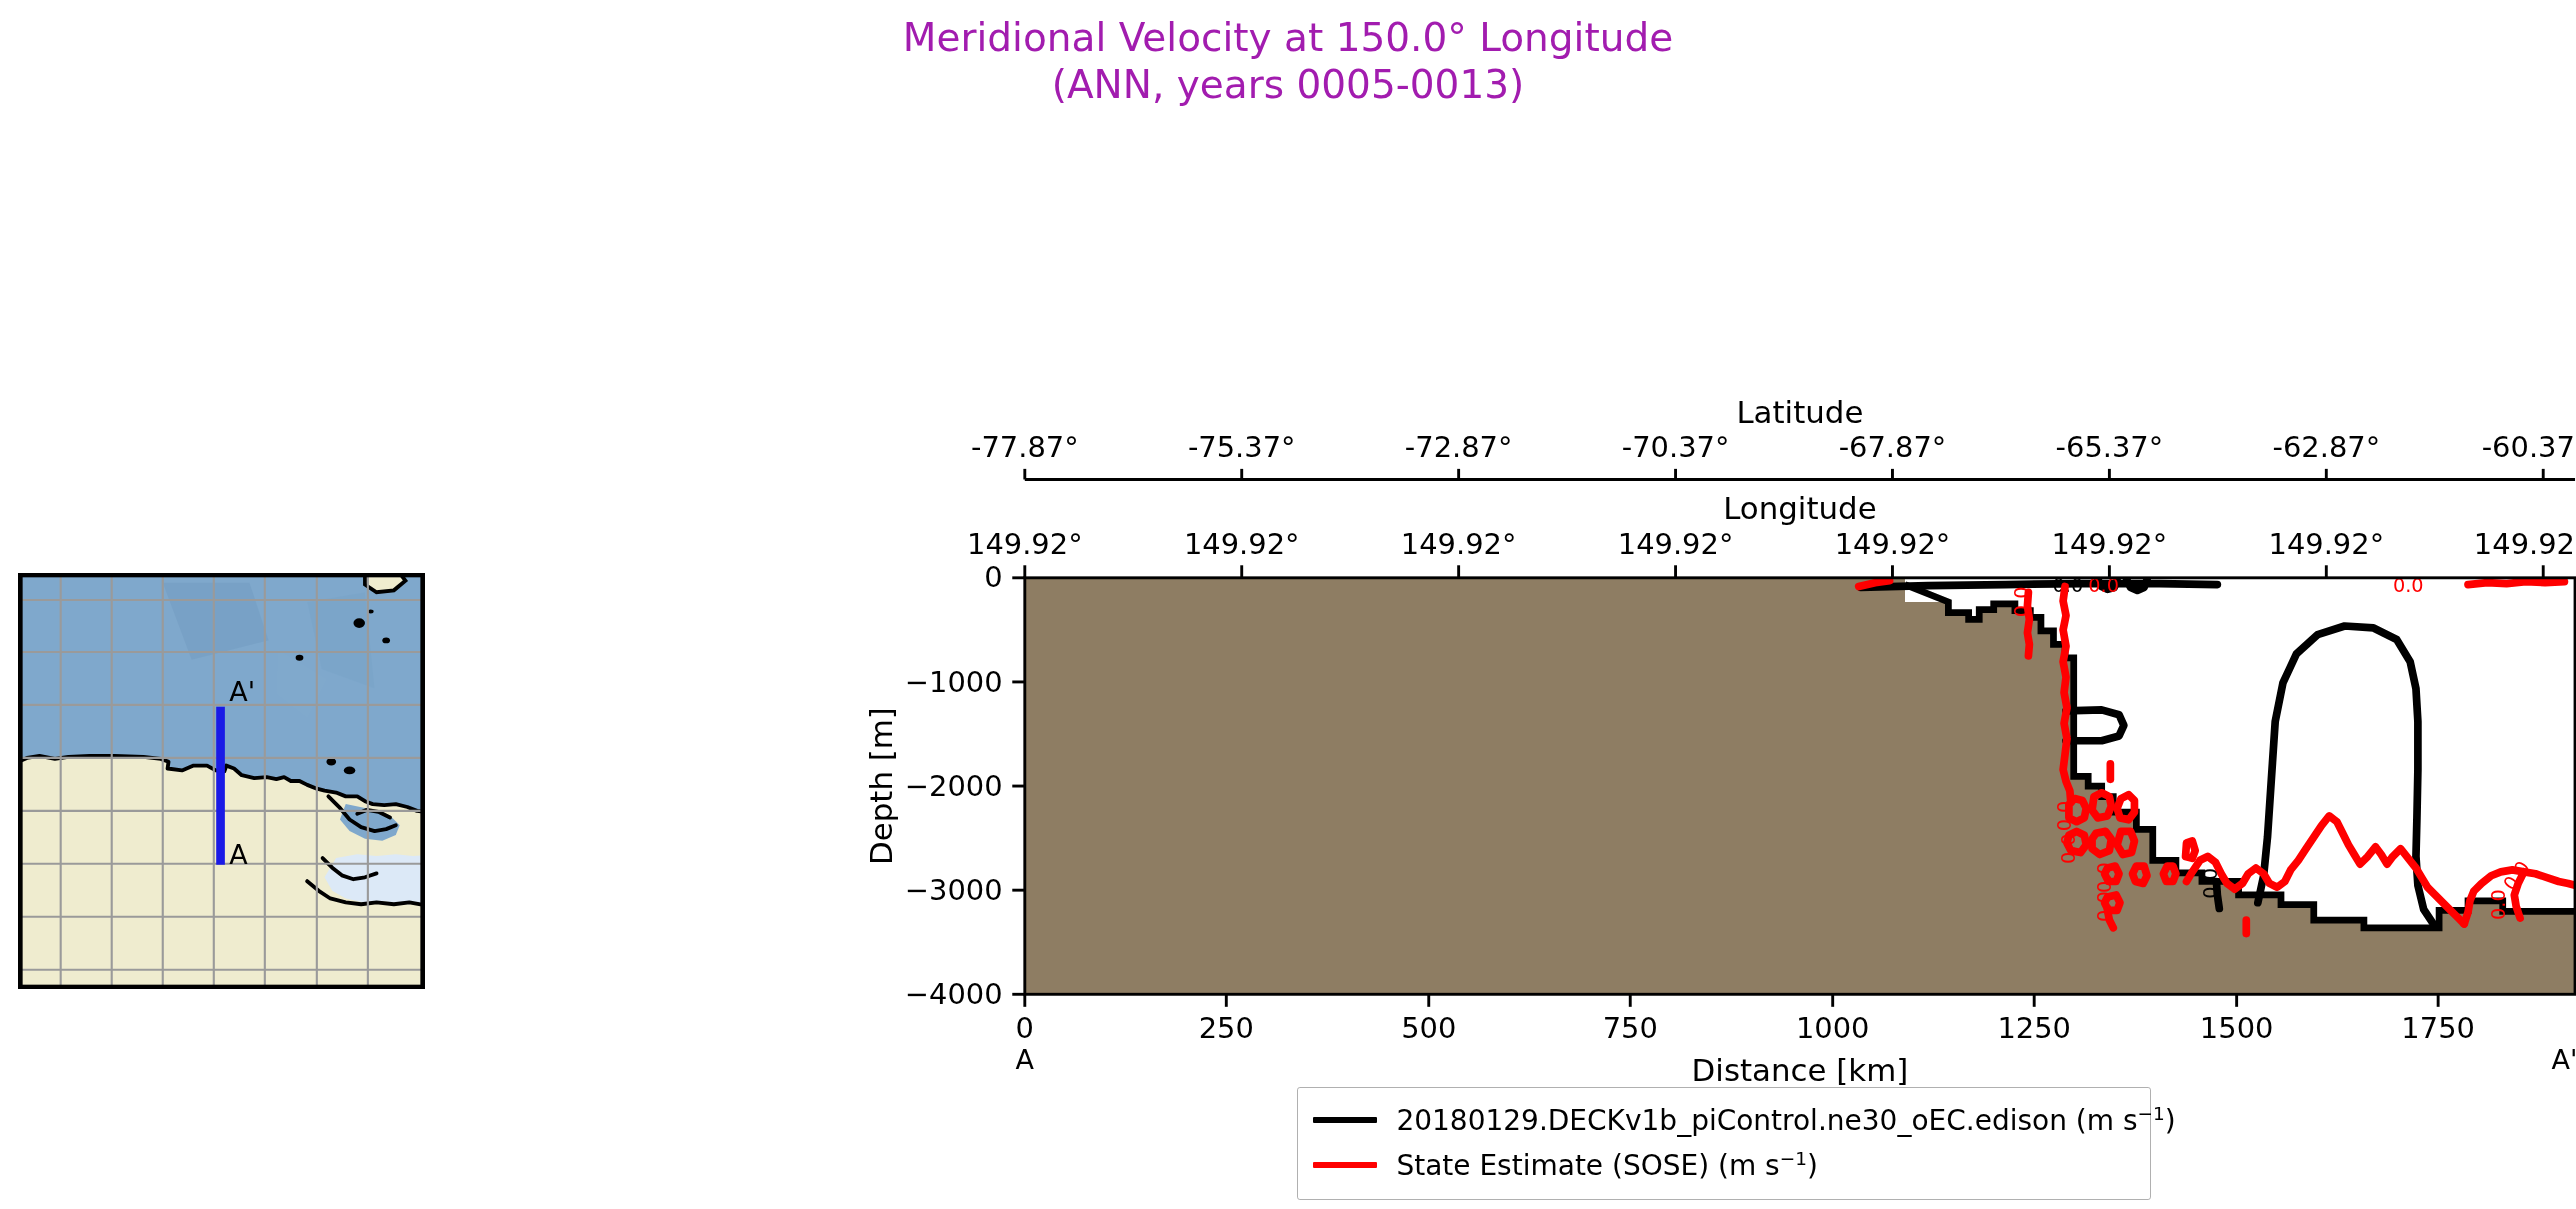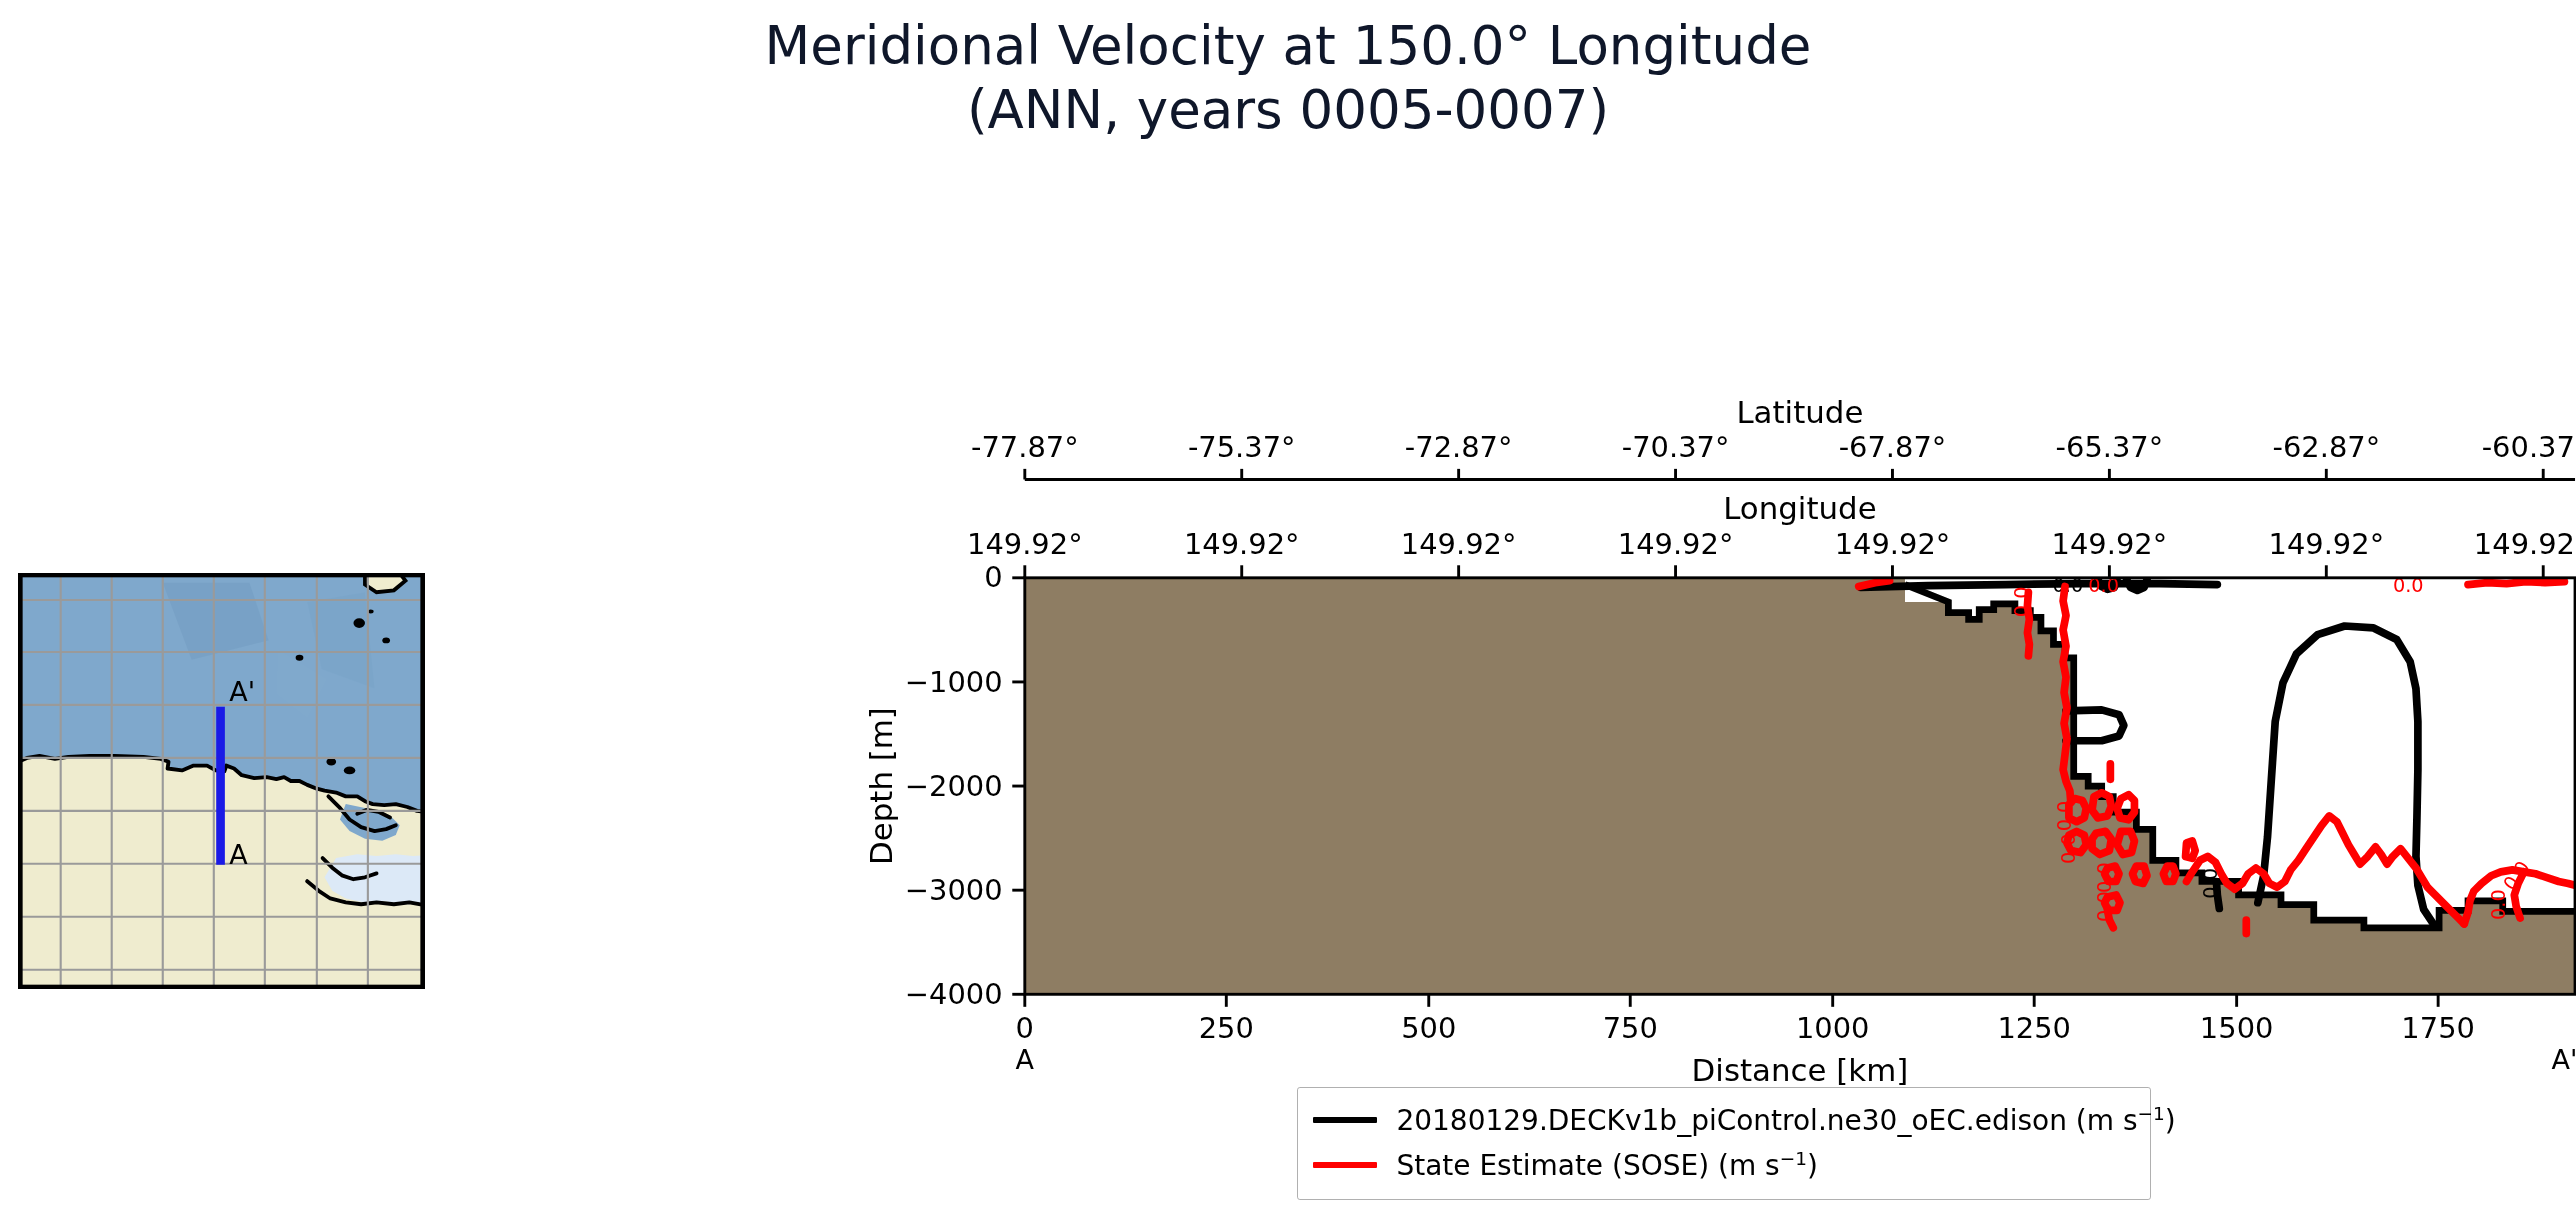--- a/index.html
+++ b/index.html
@@ -23,23 +23,23 @@
   #title-block {
     position: absolute;
     left: 0;
     top: 13.5px;
     width: 2576px;
     text-align: center;
     pointer-events: none;
   }
   #title-block .tline {
     display: block;
-    font-size: 53px;
+    font-size: 39px;
     line-height: 1.22;
-    color: #0f172a;
+    color: #a21caf;
     font-family: "DejaVu Sans", sans-serif;
     letter-spacing: 0px;
   }
   
   #inset-map {
     position: absolute;
     left: 18.3px;
     top: 573px;
     width: 407px;
     height: 416px;
@@ -91,21 +91,21 @@
   }
   .legend-label sup { font-size: 0.66em; }
 </style>
 </head>
 <body>
 
 <div class="figure">
 
   <div id="title-block">
     <span class="tline">Meridional Velocity at 150.0° Longitude</span>
-    <span class="tline">(ANN, years 0005-0007)</span>
+    <span class="tline">(ANN, years 0005-0013)</span>
   </div>
 
   <div id="inset-map">
     <svg width="407" height="416" viewBox="0 0 422 432">
 
       <rect x="0" y="0" width="422" height="432" fill="#7fa8cc"></rect>
 
       <g opacity="0.18">
         <path d="M150 10 L240 10 L260 70 L180 90 Z" fill="#5b87ad"></path>
         <path d="M300 30 L360 20 L370 120 L315 100 Z" fill="#6d9bc0"></path>

